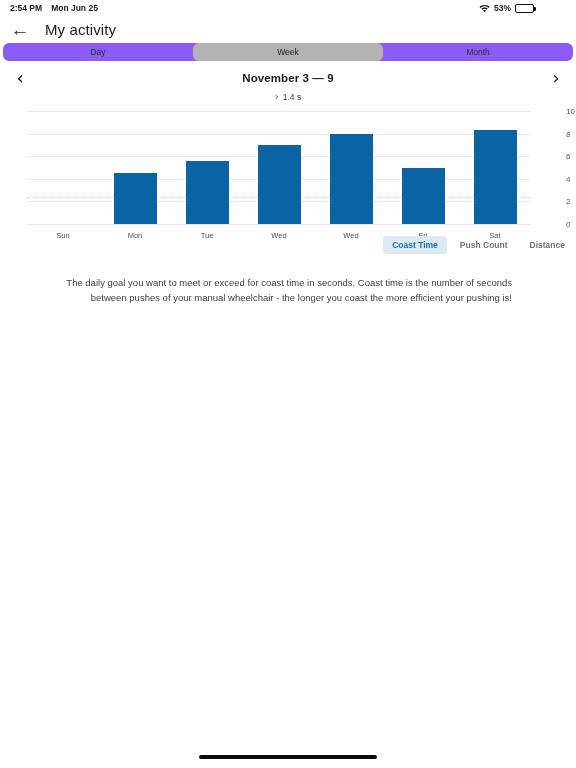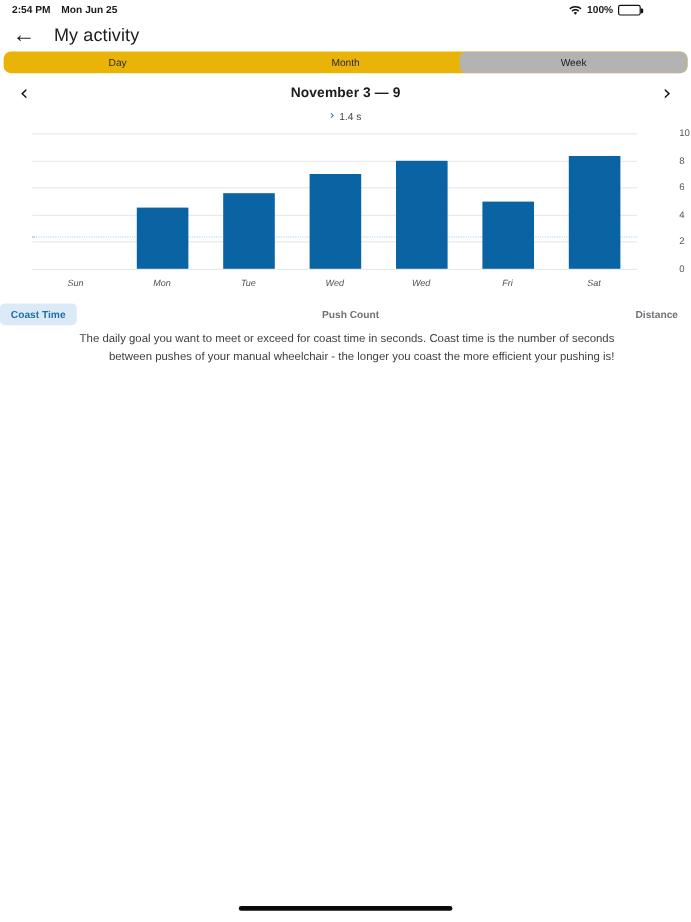--- a/index.html
+++ b/index.html
@@ -80,21 +80,21 @@
     font-size: 15px;
     color: #1c1c1e;
     letter-spacing: 0.1px;
   }
 
   
   .segmented {
     position: absolute;
     top: 43px; left: 3px;
     width: 570px; height: 18px;
-    background: #eab308;
+    background: #8b5cf6;
     border-radius: 6px;
     display: flex;
     padding: 0;
     overflow: hidden;
   }
   .segment {
     flex: 1;
     display: flex;
     align-items: center;
     justify-content: center;
@@ -200,36 +200,35 @@
   }
   .bar {
     width: 43px;
     background: #0a64a4;
   }
   .xlabels {
     position: absolute;
     left: 27px; top: 123px;
     width: 504px;
     display: flex;
-    font-style: italic;
   }
   .xlabel {
     flex: 1;
     text-align: center;
     font-size: 7.5px;
     color: #4d5154;
   }
 
   
   .metric-tabs {
     position: absolute;
-    top: 253px; left: 0;
+    top: 236px; left: 0;
     width: 574px;
     display: flex;
-    justify-content: space-between;
+    justify-content: flex-end;
     gap: 4px;
   }
   .metric-tab {
     font-size: 8.5px;
     font-weight: bold;
     color: #6e7276;
     padding: 4px 9px;
     border-radius: 4px;
     cursor: pointer;
     white-space: nowrap;
@@ -271,36 +270,36 @@
       <span>Mon Jun 25</span>
     </div>
     <div class="status-right">
       <span class="wifi-icon">
         <svg width="11" height="9" viewBox="0 0 11 9">
           <path d="M5.5 1.1c2 0 3.8 0.75 5 1.9l-0.85 0.9C8.6 2.95 7.1 2.35 5.5 2.35S2.4 2.95 1.35 3.9L0.5 3C1.7 1.85 3.5 1.1 5.5 1.1z" fill="#111"></path>
           <path d="M5.5 3.6c1.25 0 2.4 0.48 3.15 1.22l-0.85 0.9C7.25 5.2 6.4 4.85 5.5 4.85S3.75 5.2 3.2 5.72l-0.85-0.9C3.1 4.08 4.25 3.6 5.5 3.6z" fill="#111"></path>
           <path d="M5.5 6.1c0.6 0 1.1 0.22 1.45 0.6L5.5 8.3 4.05 6.7C4.4 6.32 4.9 6.1 5.5 6.1z" fill="#111"></path>
         </svg>
       </span>
-      <span>100%</span>
+      <span>53%</span>
       <span class="battery-icon">
         <span class="battery-fill"></span>
       </span>
     </div>
   </div>
 
   <div class="nav-header">
     <span class="back-arrow">←</span>
     <span class="page-title">My activity</span>
   </div>
 
   <div class="segmented">
     <div class="segment">Day</div>
+    <div class="segment active">Week</div>
     <div class="segment">Month</div>
-    <div class="segment active">Week</div>
   </div>
 
   <div class="week-nav">
     <span class="chev">‹</span>
     <span class="week-label">November 3 — 9</span>
     <span class="chev">›</span>
   </div>
 
   <div class="goal-row">
     <span class="goal-chev">›</span>

